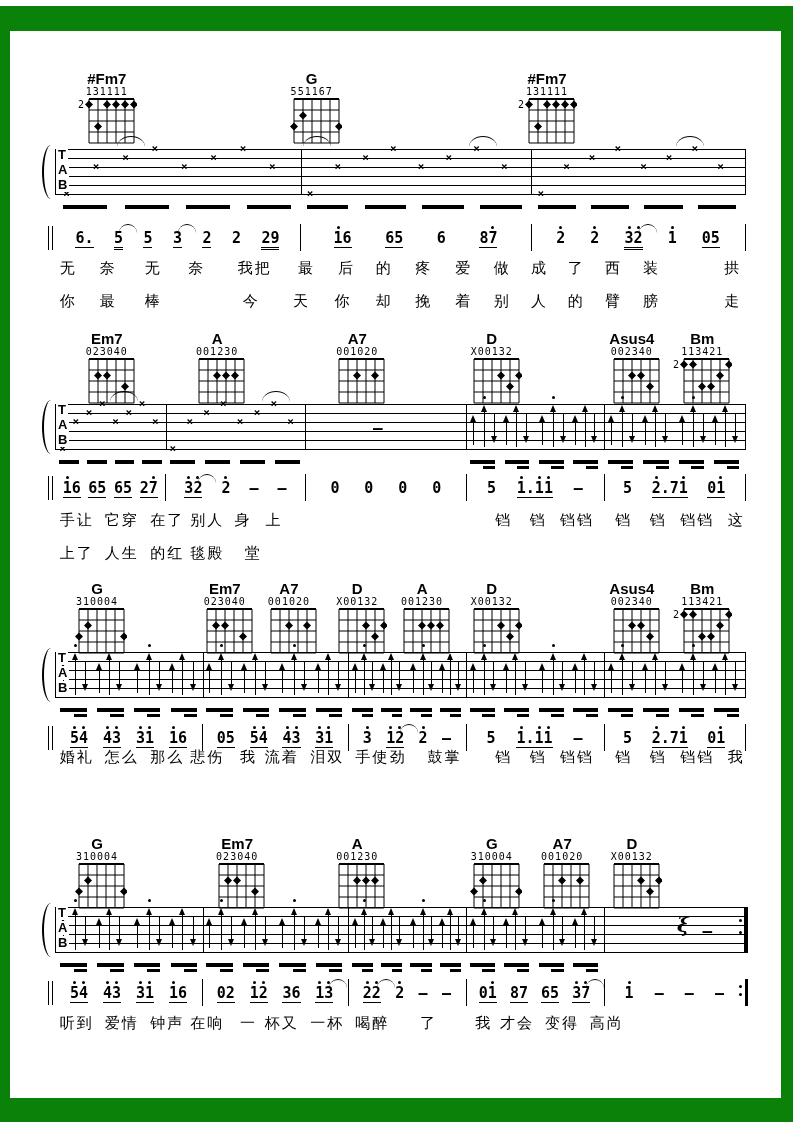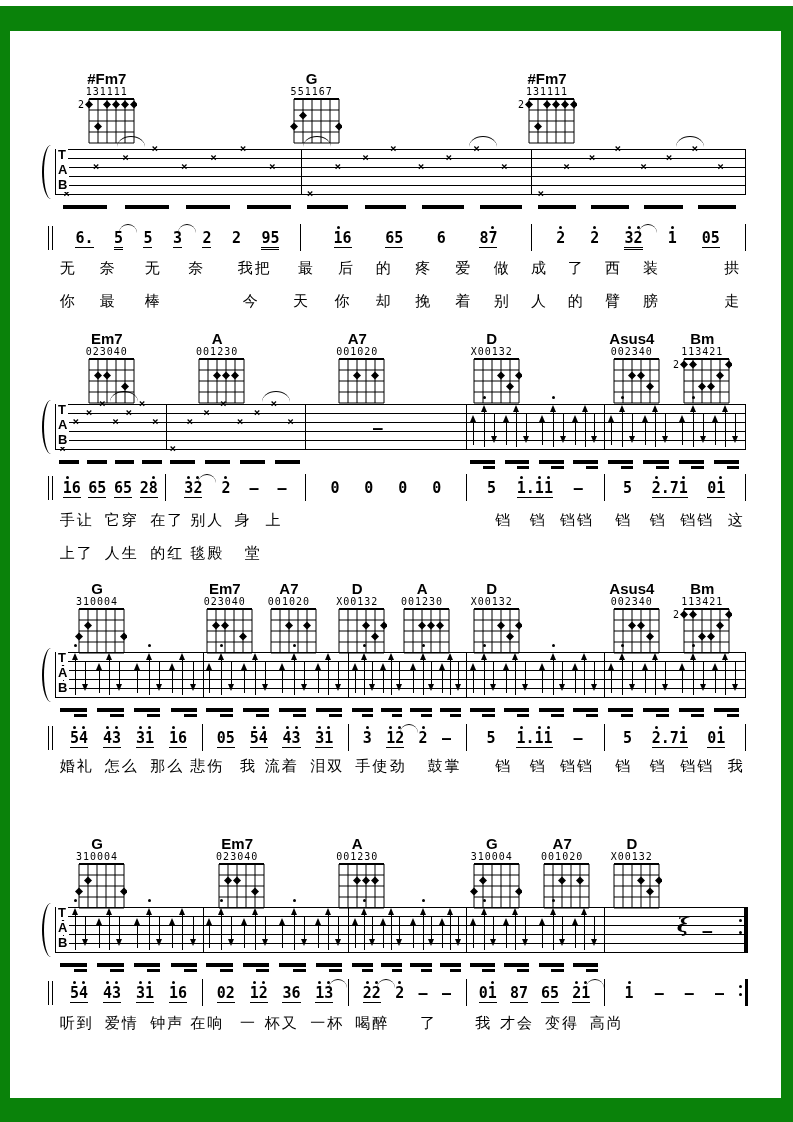--- a/index.html
+++ b/index.html
@@ -232,21 +232,21 @@
               <span class="tdots">
                 <i></i>
               </span>
               <span class="ttx">2</span>
             </span>
             <span class="tk">
               <span class="tdots">
                 <i></i>
                 <i></i>
               </span>
-              <span class="ttx">95</span>
+              <span class="ttx">29</span>
               <span class="tul"></span>
               <span class="tul"></span>
             </span>
           </div>
           <div class="mmeasure" style="left: 35.5%; width: 33.5%;">
             <span class="tk">
               <span class="tdots">
                 <i class="on"></i>
                 <i></i>
               </span>
@@ -661,21 +661,21 @@
                 <i></i>
               </span>
               <span class="ttx">65</span>
               <span class="tul"></span>
             </span>
             <span class="tk">
               <span class="tdots">
                 <i></i>
                 <i class="on"></i>
               </span>
-              <span class="ttx">28</span>
+              <span class="ttx">27</span>
               <span class="tul"></span>
             </span>
           </div>
           <div class="mmeasure" style="left: 16%; width: 20.3%;">
             <span class="tk">
               <span class="tdots">
                 <i class="on"></i>
                 <i class="on"></i>
               </span>
               <span class="ttx">32</span>
@@ -1416,21 +1416,21 @@
             <span class="tk">
               <span class="tdots">
                 <i></i>
                 <i class="on"></i>
               </span>
               <span class="ttx">01</span>
               <span class="tul"></span>
             </span>
           </div>
         </div>
-        <div class="row lyrics" style="top: 176px;">
+        <div class="row lyrics" style="top: 167px;">
           <span class="ly" style="left: 0.7%;">婚礼</span>
           <span class="ly" style="left: 7.2%;">怎么</span>
           <span class="ly" style="left: 13.8%;">那么</span>
           <span class="ly" style="left: 19.6%;">悲伤</span>
           <span class="ly" style="left: 26.8%;">我</span>
           <span class="ly" style="left: 30.4%;">流着</span>
           <span class="ly" style="left: 37%;">泪双</span>
           <span class="ly" style="left: 43.5%;">手使</span>
           <span class="ly" style="left: 48.5%;">劲</span>
           <span class="ly" style="left: 54%;">鼓掌</span>
@@ -1942,21 +1942,21 @@
                 <i></i>
               </span>
               <span class="ttx">65</span>
               <span class="tul"></span>
             </span>
             <span class="tk">
               <span class="tdots">
                 <i class="on"></i>
                 <i class="on"></i>
               </span>
-              <span class="ttx">21</span>
+              <span class="ttx">37</span>
               <span class="tul"></span>
               <span class="ttie"></span>
             </span>
           </div>
           <div class="mmeasure final" style="left: 79.5%; width: 20.5%;">
             <span class="tk">
               <span class="tdots">
                 <i class="on"></i>
               </span>
               <span class="ttx">1</span>

